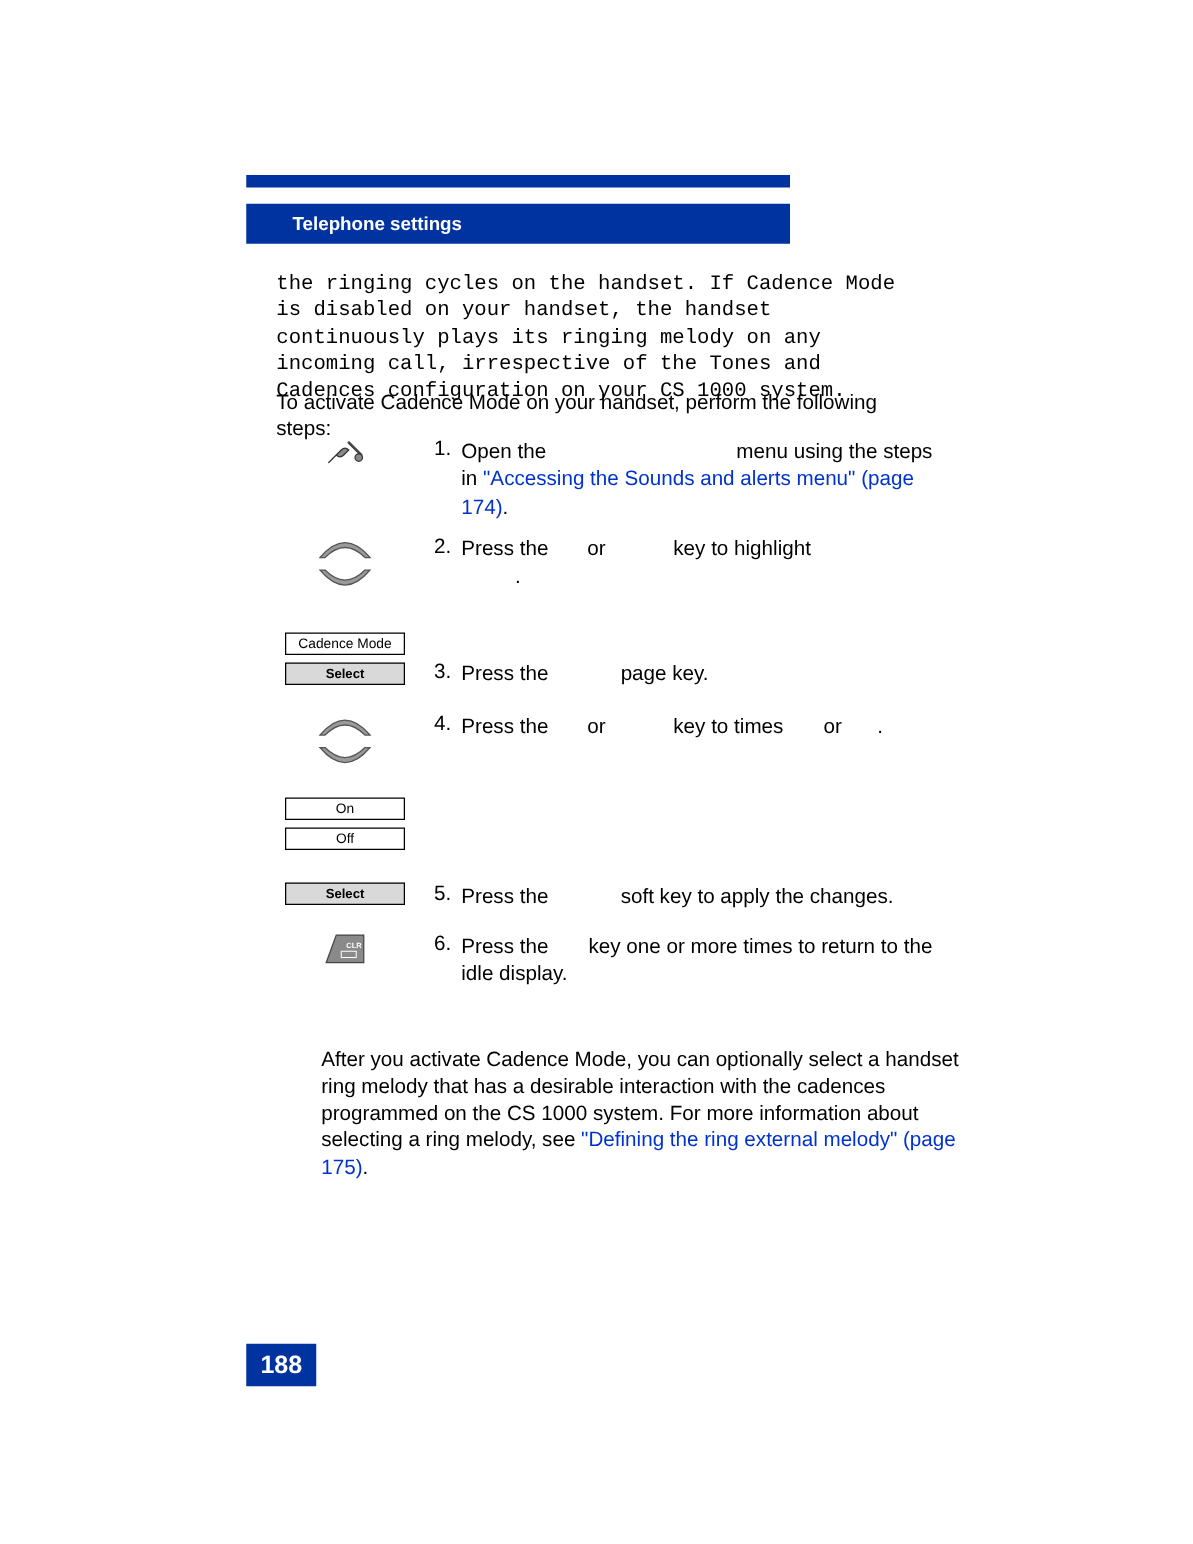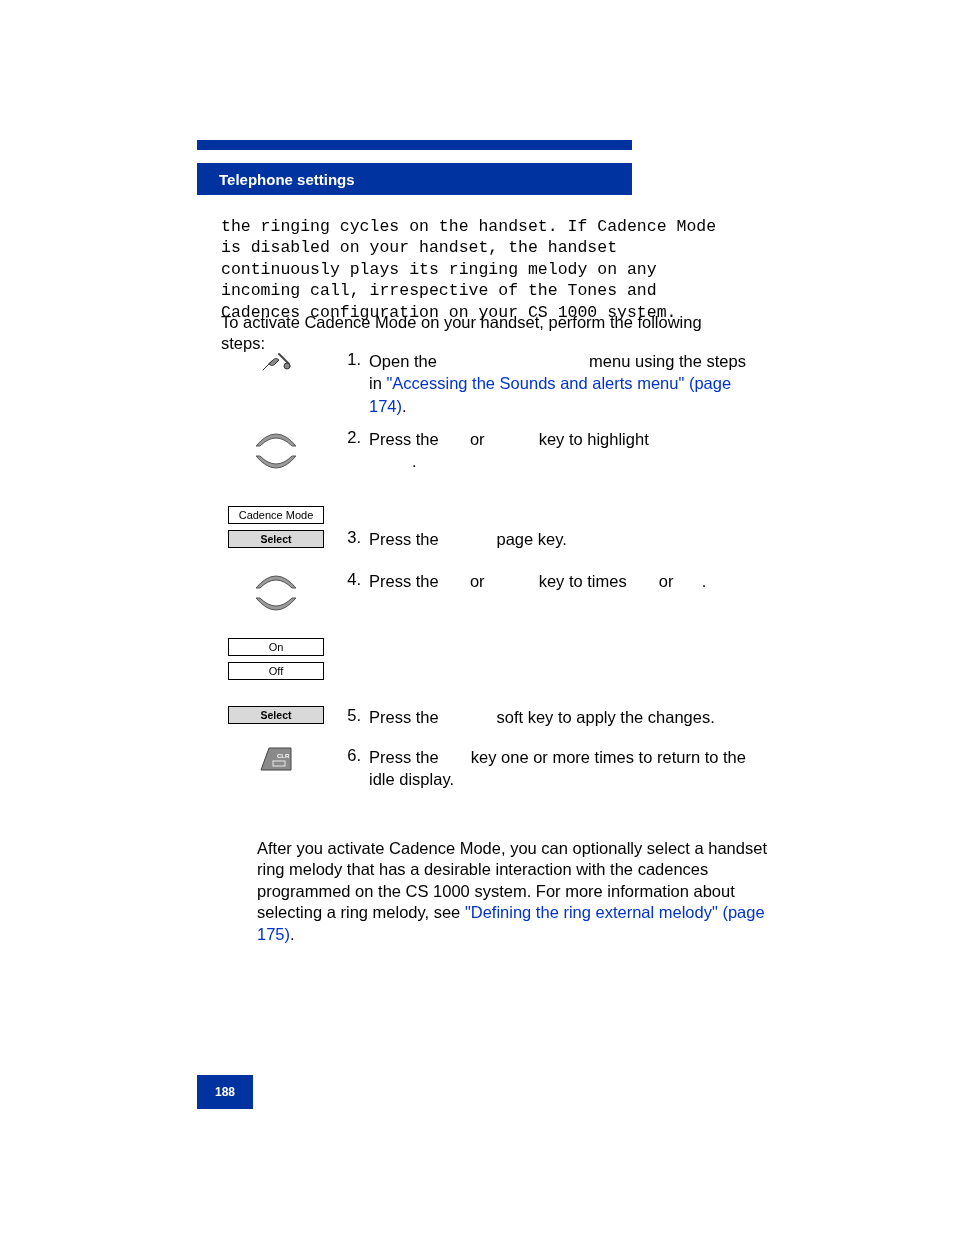--- a/index.html
+++ b/index.html
@@ -31,21 +31,21 @@
     left: 197px;
     width: 435px;
     height: 32px;
     background: #0033a0;
     color: #fff;
     font-family: Verdana, Arial, sans-serif;
     font-weight: bold;
     font-size: 15px;
     display: flex;
     align-items: center;
-    padding-left: 22px;
+    padding-left: 37px;
     box-sizing: border-box;
   }
   .body-text {
     position: absolute;
     left: 221px;
     width: 520px;
     font-size: 16.5px;
     line-height: 1.3;
   }
   .link { color: #0033cc; }
@@ -116,21 +116,21 @@
   .page-num-box {
     position: absolute;
     left: 197px;
     bottom: 126px;
     width: 56px;
     height: 34px;
     background: #0033a0;
     color: #fff;
     font-family: Verdana, Arial, sans-serif;
     font-weight: bold;
-    font-size: 12px;
+    font-size: 20px;
     display: flex;
     align-items: center;
     justify-content: center;
   }
 </style>
 </head>
 <body>
 
 <div class="page">
   <div class="blue-top-accent"></div>

